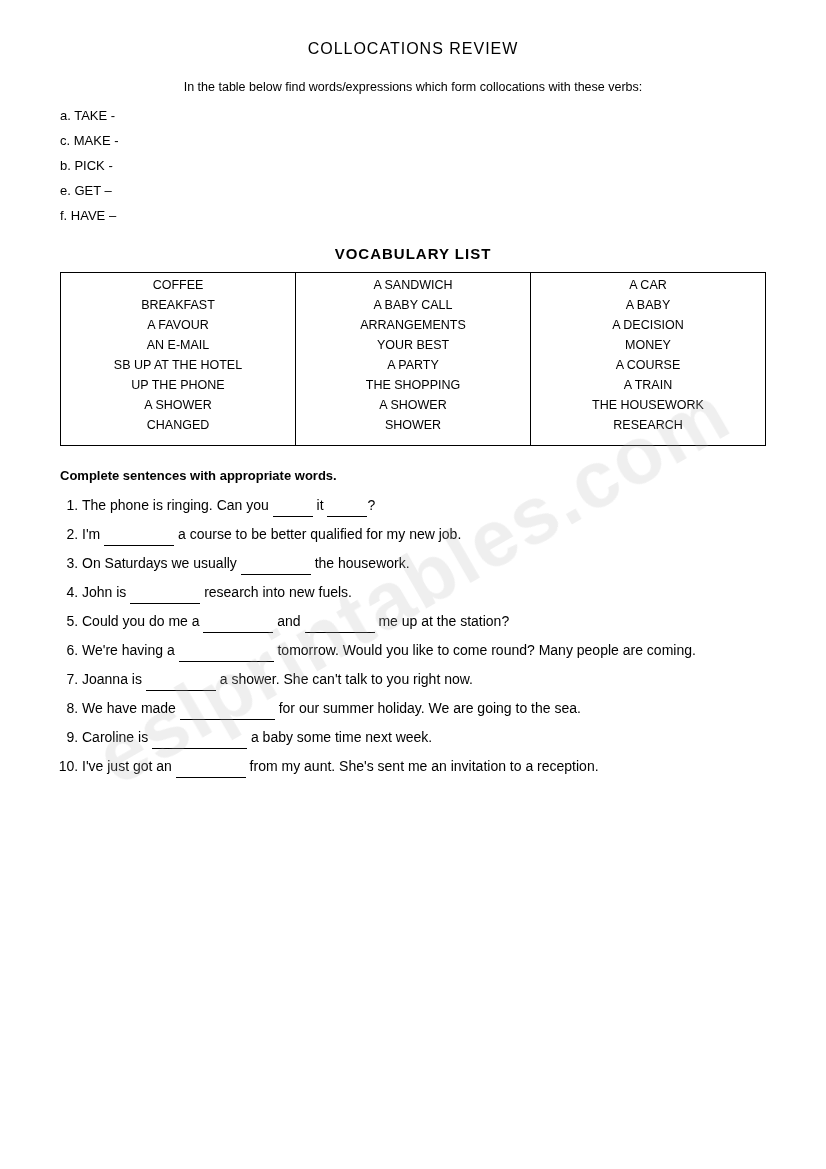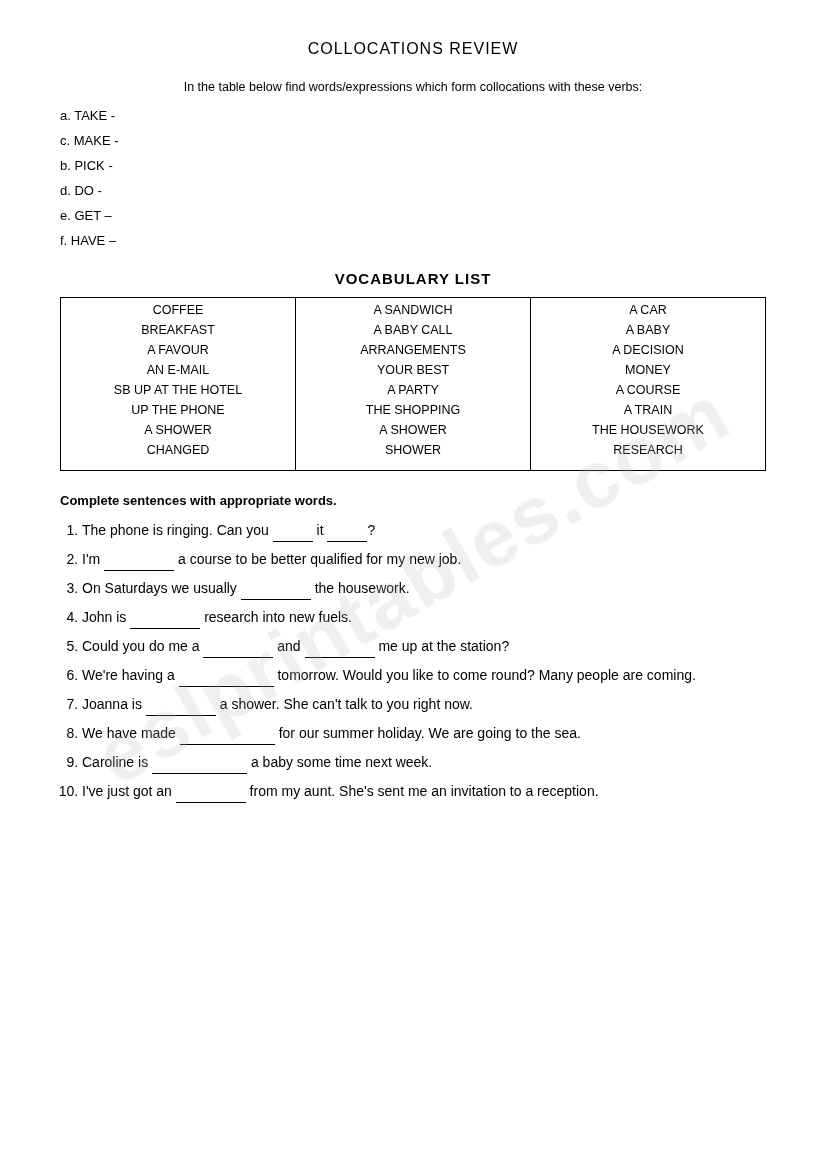--- a/index.html
+++ b/index.html
@@ -104,21 +104,20 @@
 <div class="watermark">eslprintables.com</div>
 
 <h1>COLLOCATIONS REVIEW</h1>
 
 <p class="instruction">In the table below find words/expressions which form collocations with these verbs:</p>
 
 <div>
   <div class="verb-line">a. TAKE -</div>
   <div class="verb-line">c. MAKE -</div>
   <div class="verb-line">b. PICK -</div>
-  <div class="verb-line">d. DO -</div>
   <div class="verb-line">e. GET –</div>
   <div class="verb-line">f. HAVE –</div>
 </div>
 
 <div class="section-title">VOCABULARY LIST</div>
 
 <table class="vocab-table">
   <tbody>
       <tr>
     <td>

